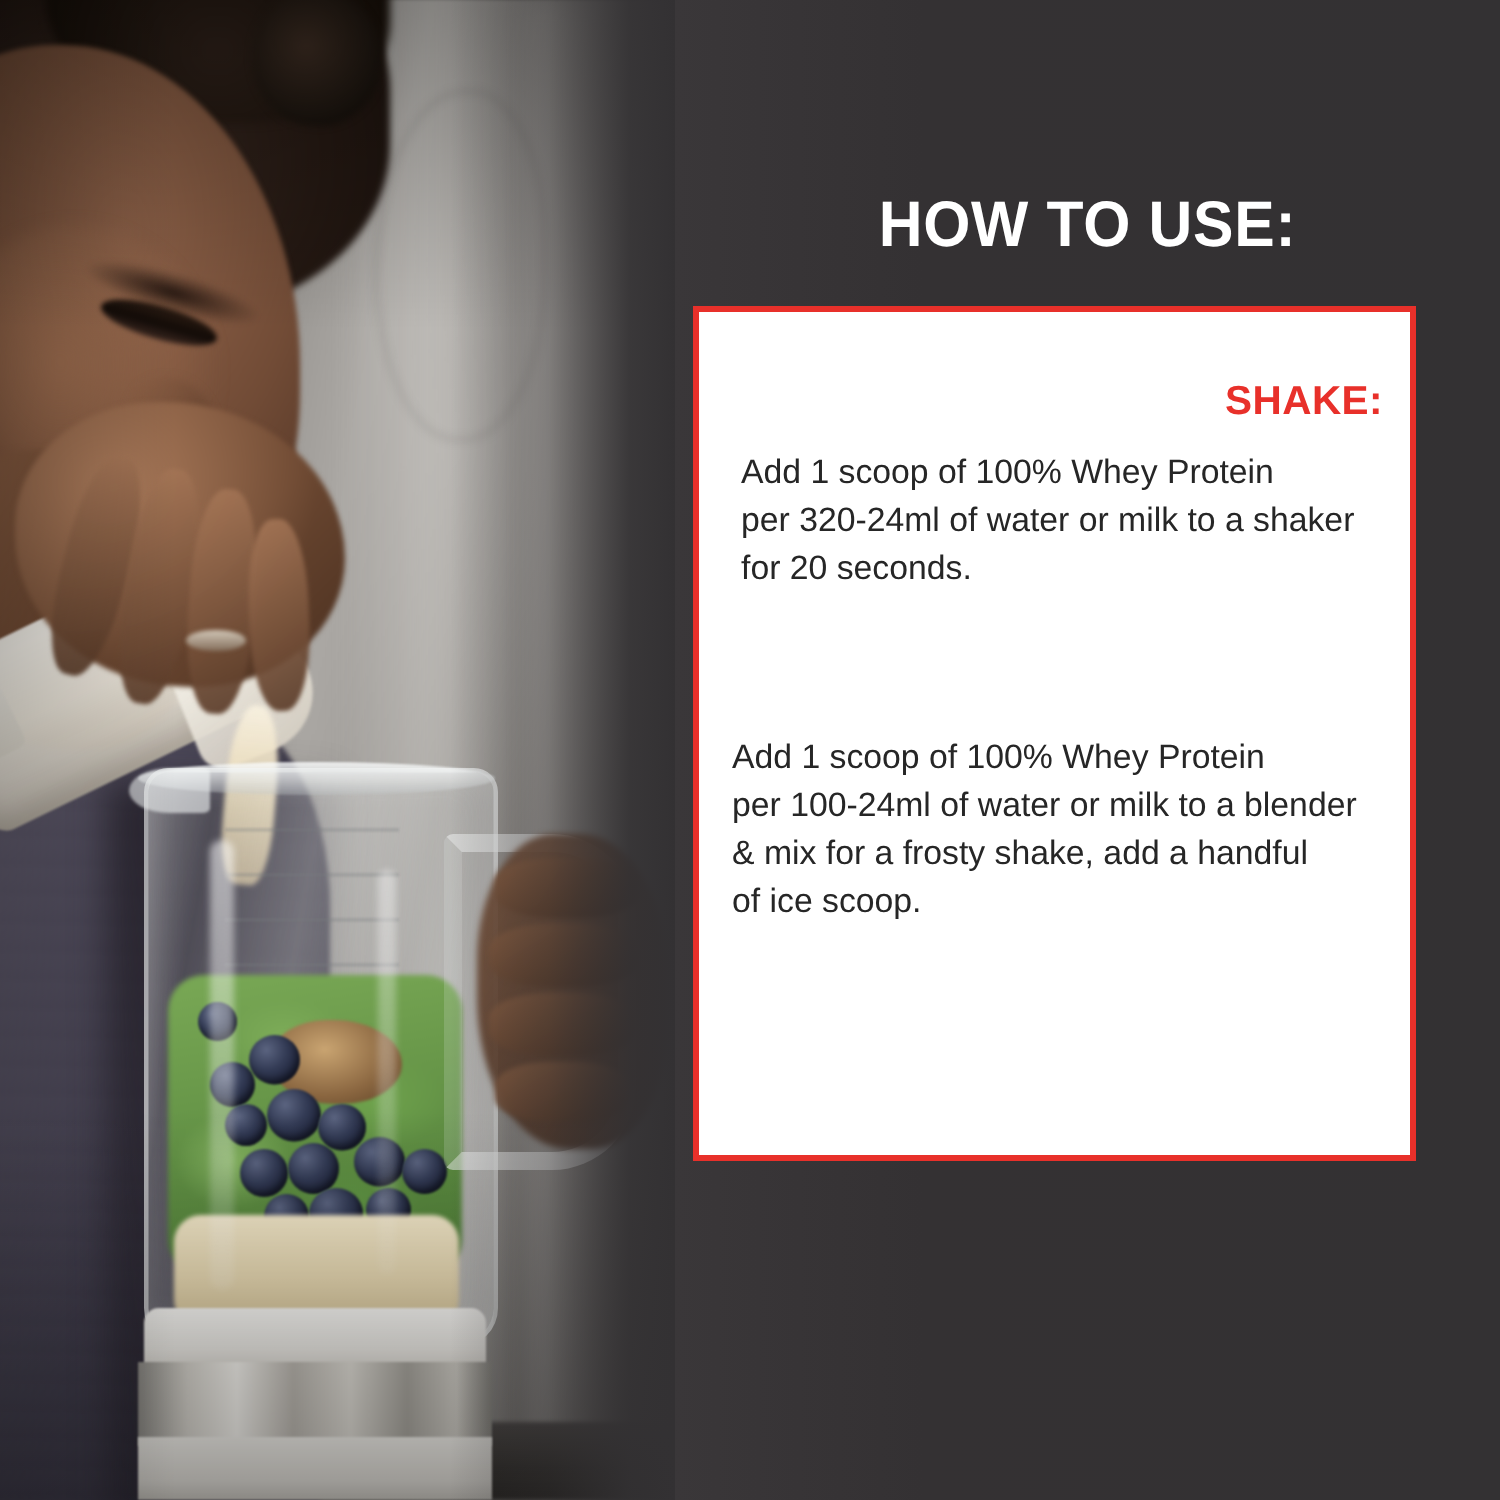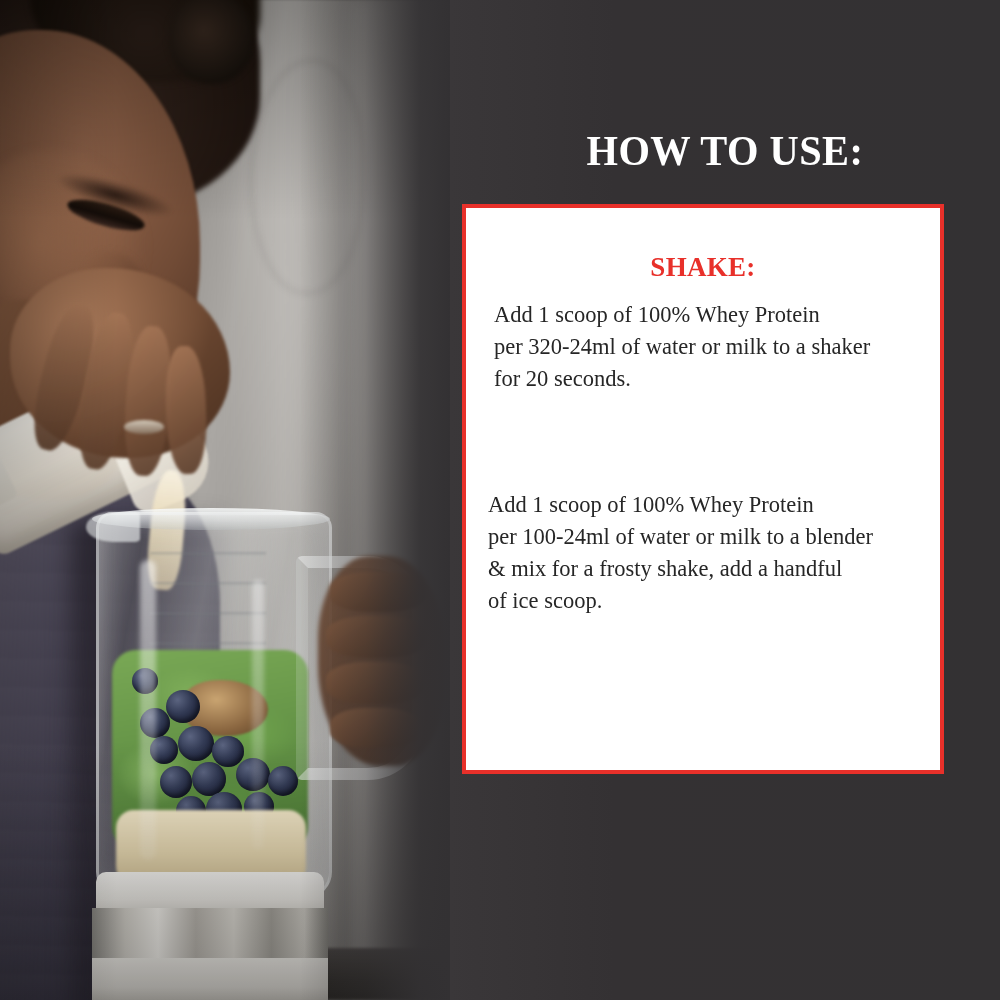--- a/index.html
+++ b/index.html
@@ -7,21 +7,21 @@
     margin: 0;
     padding: 0;
     background: #222;
   }
   #stage {
     position: relative;
     width: 1000px;
     height: 1000px;
     overflow: hidden;
     background: #333133;
-    font-family: Liberation Serif, serif;
+    font-family: Liberation Sans, sans-serif;
   }
 
   
   .photo-panel {
     position: absolute;
     left: 0; top: 0;
     width: 450px;
     height: 1000px;
     overflow: hidden;
     background: #6d6a68;
@@ -448,21 +448,21 @@
     width: 482px;
     height: 570px;
     box-sizing: border-box;
     background: #ffffff;
     border: 4px solid #E8302A;
   }
   .card-inner {
     padding: 44px 18px 0 18px;
   }
   .sec-head {
-    text-align: center;
+    text-align: right;
     color: #E8302A;
     font-size: 27px;
     font-weight: 700;
     letter-spacing: 0.3px;
   }
   .sec-body {
     color: #262626;
     font-size: 22.5px;
     line-height: 1.42;
     margin-top: 16px;

